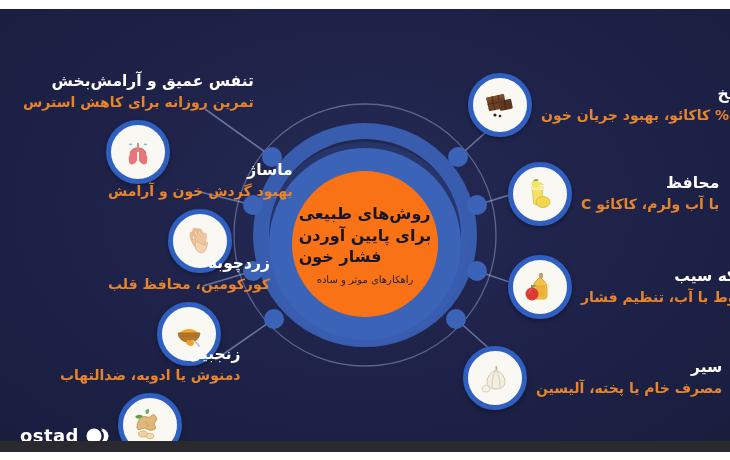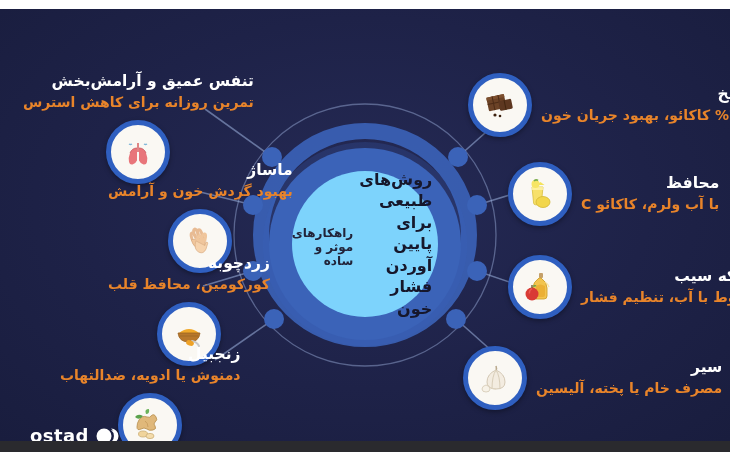--- a/index.html
+++ b/index.html
@@ -33,38 +33,38 @@
     left:269px;top:139px;
     width:192px;height:192px;
     border-radius:50%;
     background:#3b63b8;
     box-shadow:0 0 0 6px rgba(60,100,190,0.22);
     z-index:6;
   }
   .center-inner{
     position:absolute;left:23px;top:23px;
     width:146px;height:146px;border-radius:50%;
-    background:#7dd3fc;
-    display:flex;flex-direction:row;
+    background:#f97316;
+    display:flex;flex-direction:column;
     align-items:center;justify-content:center;
-    text-align:right;
+    text-align:left;
   }
   .center-title{
     color:#16172b;
     font-weight:bold;
     font-size:16px;
     line-height:1.34;
     letter-spacing:-0.2px;
     padding:0 6px;
   }
   .center-sub{
     color:#22243a;
-    font-size:12px;
+    font-size:10px;
     margin-top:6px;
-    font-weight:bold;
+    font-weight:normal;
   }
 
   
   .item{position:absolute;z-index:8;display:flex;align-items:center;gap:9px;}
   .item.left{flex-direction:column;}    
   .item.right{flex-direction:row-reverse;}
 
   .icon-circle{
     width:54px;height:54px;border-radius:50%;
     background:#faf8f3;
@@ -83,21 +83,21 @@
     color:#ffffff;font-weight:bold;font-size:15.5px;line-height:1.15;
     white-space:nowrap;
   }
   .sub{
     color:#e8842a;font-weight:bold;font-size:14px;line-height:1.2;
     margin-top:3px;white-space:nowrap;
   }
 
   
   .logo{
-    position:absolute;left:30px;top:416px;
+    position:absolute;left:20px;top:416px;
     display:flex;align-items:center;gap:7px;z-index:30;
   }
   .logo-word{color:#ffffff;font-size:18px;font-weight:bold;letter-spacing:0.4px;}
 </style>
 </head>
 <body>
 
 <div id="stage">
 
   <div class="top-strip"></div>

